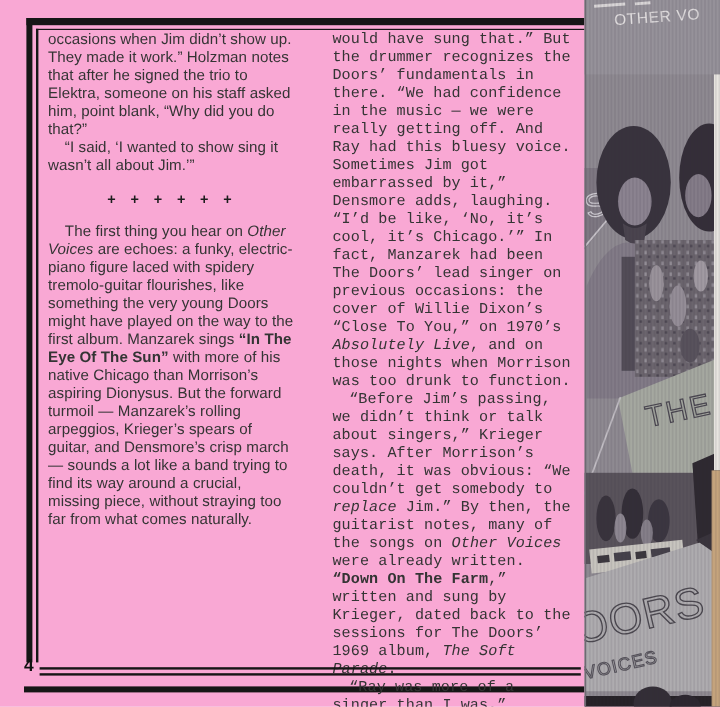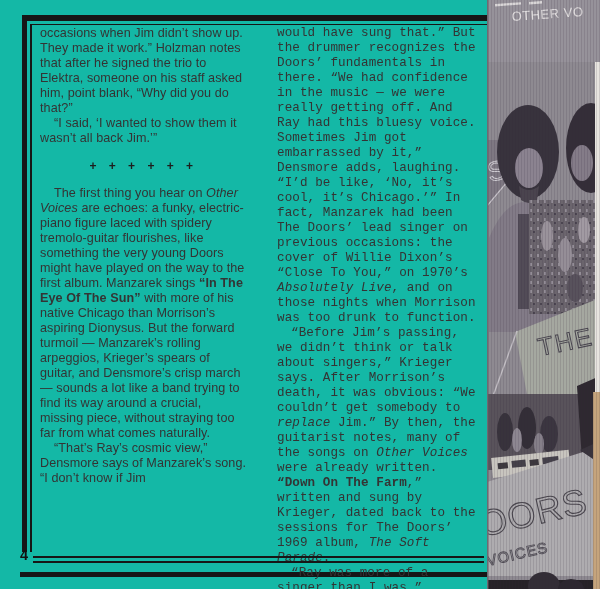--- a/index.html
+++ b/index.html
@@ -1,21 +1,21 @@
 <!DOCTYPE html>
 <html><head>
 <meta charset="utf-8">
 <style>
   html,body{margin:0;padding:0;}
   body{
     width:600px;height:589px;position:relative;overflow:hidden;
     background:#f5f3ef;
     font-family:"Liberation Sans",sans-serif;
   }
-  .sheet{position:absolute;inset:0;background:#14b8a6;}
+  .sheet{position:absolute;inset:0;background:#f9a8d4;}
   
   .f{position:absolute;background:#161616;}
   .f-left-outer{left:22px;top:15px;width:5px;height:537px;}
   .f-left-inner{left:30px;top:24px;width:1.5px;height:528px;}
   .f-top-outer{left:22px;top:15px;width:465px;height:5.5px;}
   .f-top-inner{left:30px;top:23.5px;width:457px;height:1.5px;}
   .f-bottom-outer{left:20px;top:572px;width:467px;height:5px;}
   .rule1{left:33px;top:555.5px;width:451px;height:2.4px;}
   .rule2{left:33px;top:560.5px;width:451px;height:2.4px;}
   .pagenum{
@@ -47,24 +47,23 @@
 <div class="sheet">
 
   <div class="f f-left-outer"></div>
   <div class="f f-left-inner"></div>
   <div class="f f-top-outer"></div>
   <div class="f f-top-inner"></div>
   <div class="f f-bottom-outer"></div>
 
   <div class="col col-left">
     <p class="p"><span>occasions when Jim didn’t show up. They made it work.” Holzman notes that after he signed the trio to Elektra, someone on his staff asked him, point blank, “Why did you do that?”</span></p>
-    <p class="p indent"><span>“I said, ‘I wanted to show them it wasn’t all back Jim.’”</span></p>
+    <p class="p indent"><span>“I said, ‘I wanted to show sing it wasn’t all about Jim.’”</span></p>
     <div class="divider">+ + + + + +</div>
     <p class="p indent"><span>The first thing you hear on </span><span class="i">Other Voices</span><span> are echoes: a funky, electric-piano figure laced with spidery tremolo-guitar flourishes, like something the very young Doors might have played on the way to the first album. Manzarek sings </span><span class="b">“In The Eye Of The Sun”</span><span> with more of his native Chicago than Morrison’s aspiring Dionysus. But the forward turmoil — Manzarek’s rolling arpeggios, Krieger’s spears of guitar, and Densmore’s crisp march — sounds a lot like a band trying to find its way around a crucial, missing piece, without straying too far from what comes naturally.</span></p>
-    <p class="p indent"><span>“That’s Ray’s cosmic view,” Densmore says of Manzarek’s song. “I don’t know if Jim</span></p>
   </div>
 
   <div class="col col-right">
     <p class="p"><span>would have sung that.” But the drummer recognizes the Doors’ fundamentals in there. “We had confidence in the music — we were really getting off. And Ray had this bluesy voice. Sometimes Jim got embarrassed by it,” Densmore adds, laughing. “I’d be like, ‘No, it’s cool, it’s Chicago.’” In fact, Manzarek had been The Doors’ lead singer on previous occasions: the cover of Willie Dixon’s “Close To You,” on 1970’s </span><span class="i">Absolutely Live</span><span>, and on those nights when Morrison was too drunk to function.</span></p>
     <p class="p indent"><span>“Before Jim’s passing, we didn’t think or talk about singers,” Krieger says. After Morrison’s death, it was obvious: “We couldn’t get somebody to </span><span class="i">replace</span><span> Jim.” By then, the guitarist notes, many of the songs on </span><span class="i">Other Voices</span><span> were already written. </span><span class="b">“Down On The Farm</span><span>,” written and sung by Krieger, dated back to the sessions for The Doors’ 1969 album, </span><span class="i">The Soft Parade</span><span>.</span></p>
     <p class="p indent"><span>“Ray was more of a singer than I was,” Krieger goes on, “but I did sing before The Doors. I did a Bob Dylan-kind of thing.” On </span><span class="i">Other Voices</span><span> and</span></p>
   </div>
 
   <div class="pagenum">4</div>
   <div class="f rule1"></div>

